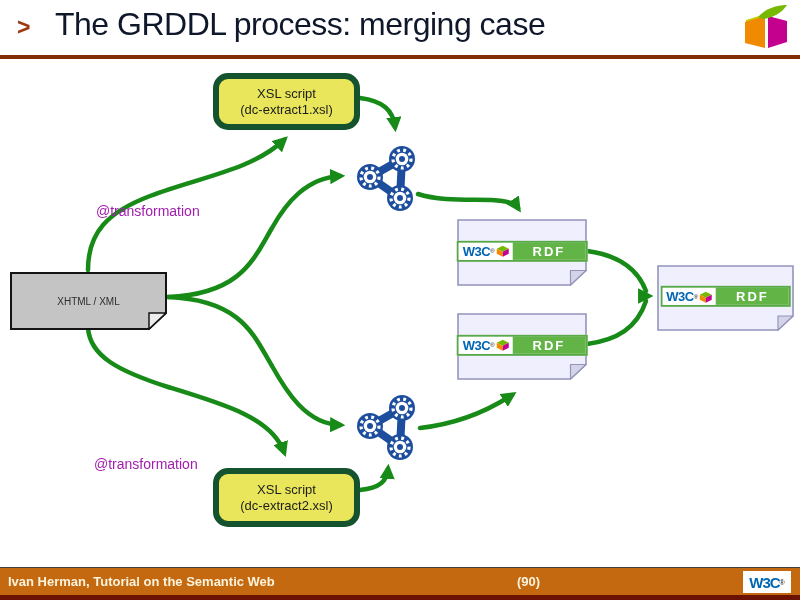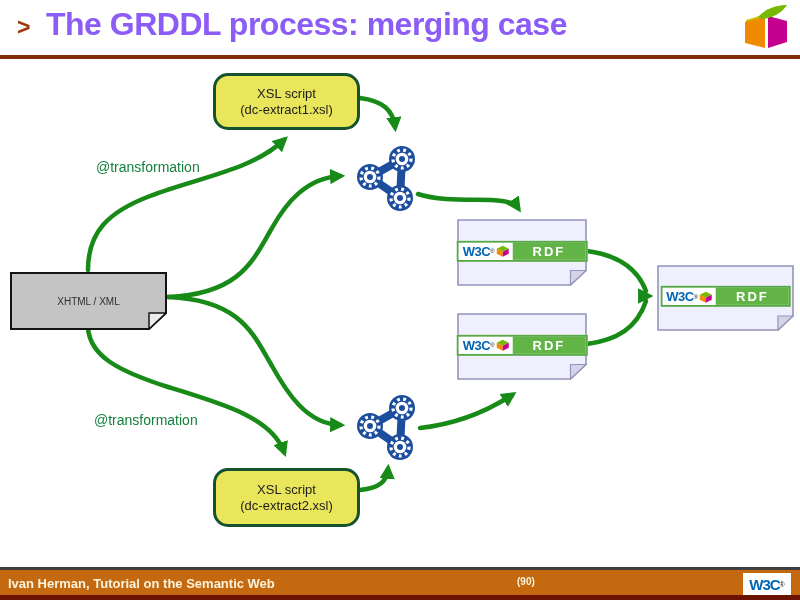--- a/index.html
+++ b/index.html
@@ -7,33 +7,33 @@
     position:relative; width:800px; height:600px; overflow:hidden;
     background:#ffffff; font-family:"Liberation Sans", sans-serif;
   }
   
   .title-row { position:absolute; left:0; top:0; width:800px; height:55px; }
   .bullet {
     position:absolute; left:17px; top:14px;
     font-size:23px; font-weight:bold; color:#9E3A10;
   }
   .title {
-    position:absolute; left:46px; top:6px; margin:0;
-    font-size:32px; font-weight:bold; letter-spacing:-0.5px; color:#8b5cf6;
+    position:absolute; left:55px; top:6px; margin:0;
+    font-size:32px; font-weight:normal; letter-spacing:-0.5px; color:#0f172a;
     white-space:nowrap;
   }
   .cube { position:absolute; left:741px; top:4px; }
   .rule { position:absolute; left:0; top:55px; width:800px; height:4px; background:#822D05; }
 
   
   .wires { position:absolute; left:0; top:0; z-index:1; }
   .node { position:absolute; z-index:2; box-sizing:border-box; }
 
   .xslbox {
-    background:#E9E65B; border:3px solid #14532d; border-radius:15px;
+    background:#E9E65B; border:6px solid #14532d; border-radius:15px;
     display:flex; flex-direction:column; align-items:center; justify-content:center;
     font-size:13px; color:#1c1c1c; line-height:16px; text-align:center;
   }
   .docbox { position:absolute; z-index:2; }
   .docbox svg { display:block; }
   .doc-label {
     position:absolute; left:0; top:0; width:100%; height:100%;
     display:flex; align-items:center; justify-content:center;
     font-size:10px; color:#2e2e2e;
   }
@@ -42,35 +42,35 @@
     display:flex; align-items:stretch; border:2px solid #57A847; background:#fff;
   }
   .logo .w3cpart { display:flex; align-items:center; padding:1px 3px 1px 4px; background:#fff; }
   .logo .w3ctxt { font-size:13px; font-weight:bold; color:#0066B3; letter-spacing:-0.5px; }
   .logo sup { font-size:6px; color:#111; margin:0 1px 0 0; }
   .logo .rdf {
     background:#62B447; color:#fff; font-weight:bold; font-size:13px;
     letter-spacing:2px; display:flex; align-items:center; padding:0 20px;
   }
   .tlabel {
-    position:absolute; z-index:2; font-size:14px; color:#15803d; white-space:nowrap;
+    position:absolute; z-index:2; font-size:14px; color:#a21caf; white-space:nowrap;margin-top:44px;
   }
 
   
   .footer {
     position:absolute; left:0; top:567px; width:800px; height:28px;
-    background:#C4690F; border-top:3px solid #404040; box-sizing:border-box; z-index:3;
+    background:#C4690F; border-top:1px solid #404040; box-sizing:border-box; z-index:3;
   }
   .credit {
     position:absolute; left:8px; top:6px;
     font-size:13px; font-weight:bold; color:#FBF3DC;
   }
   .pagenum {
     position:absolute; left:517px; top:6px;
-    font-size:10px; font-weight:bold; color:#FBF3DC;
+    font-size:13px; font-weight:bold; color:#FBF3DC;
   }
   .w3c-badge {
     position:absolute; left:743px; top:3px; width:48px; height:22px;
     background:#fff; display:flex; align-items:center; justify-content:center;
   }
   .w3c-badge .w3ctxt { font-size:15px; font-weight:bold; color:#0066B3; letter-spacing:-1px; }
   .w3c-badge sup { font-size:7px; color:#111; }
   .bottom-strip {
     position:absolute; left:0; top:595px; width:800px; height:5px; background:#6B1202; z-index:3;
   }

